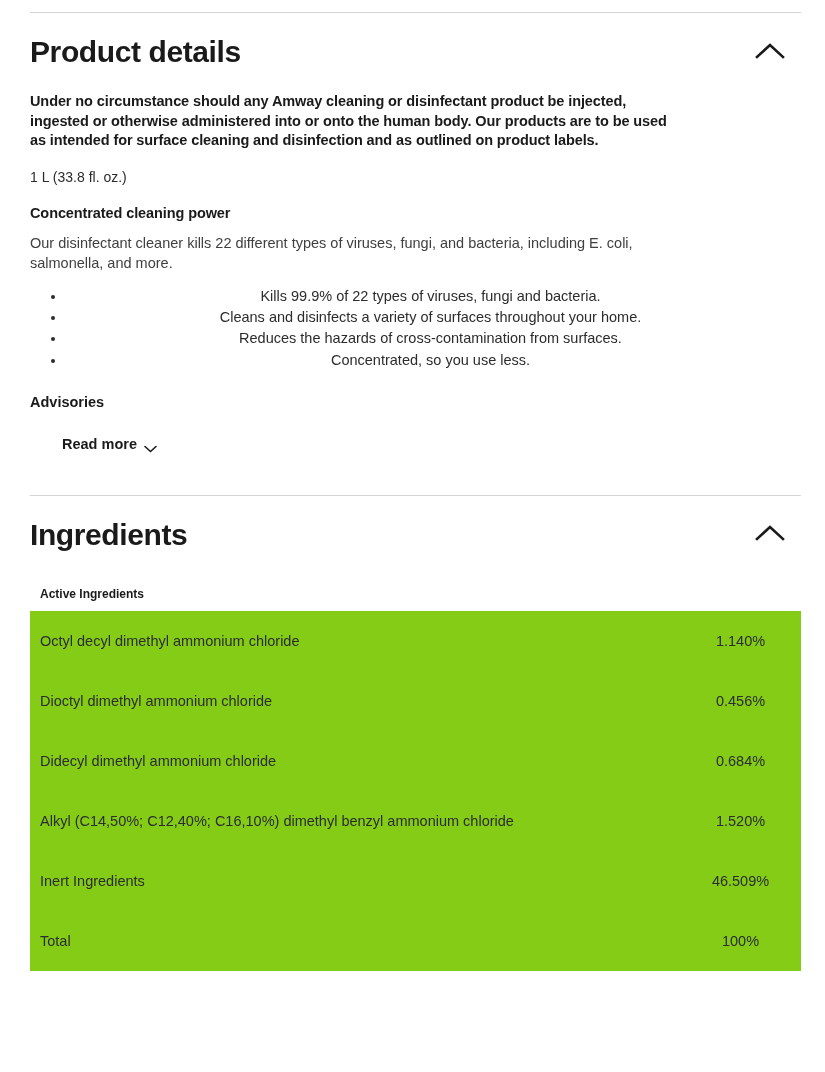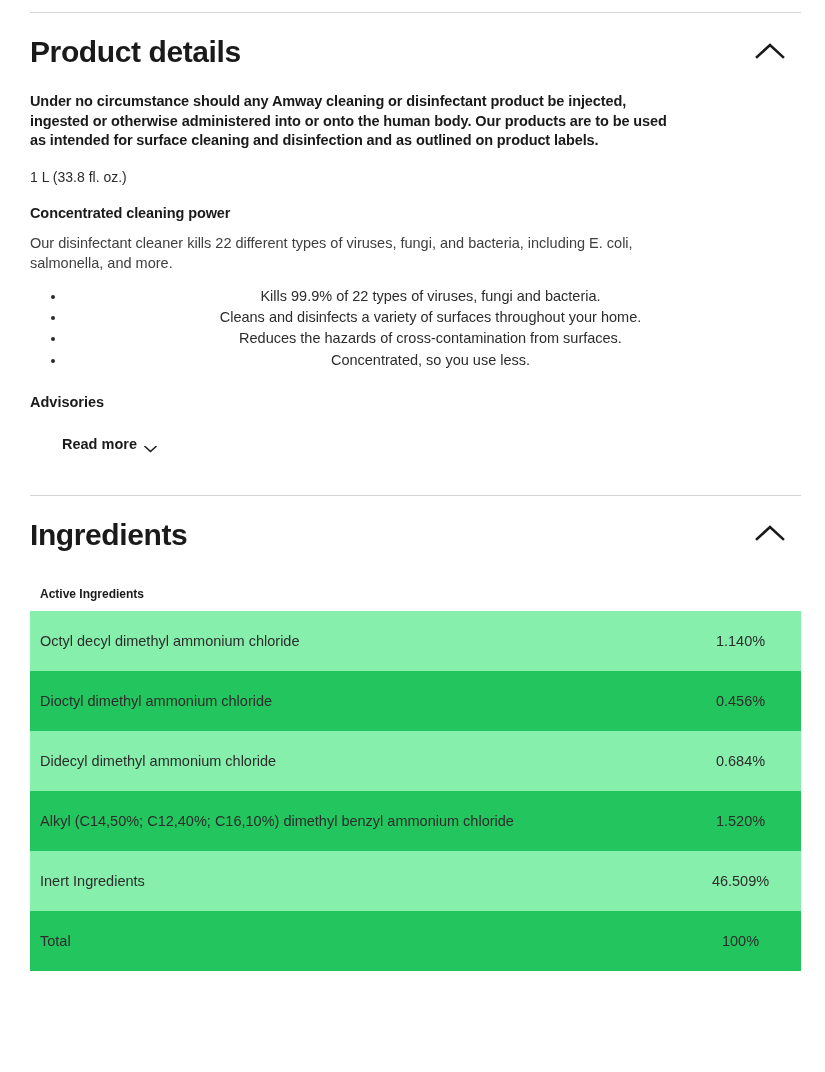--- a/index.html
+++ b/index.html
@@ -135,22 +135,22 @@
     table-layout: fixed;
   }
   table.ingredients td {
     font-size: 14.5px;
     color: #2c2c2c;
     padding: 22px 10px 22px 10px;
     vertical-align: middle;
   }
   table.ingredients td.name { width: 660px; }
   table.ingredients td.pct { width: 111px; text-align: center; padding-left: 0; }
-  tr.shaded td { background: #86efac; }
-  tr.plain td { background: #22c55e; }
+  tr.shaded td { background: #84cc16; }
+  tr.plain td { background: #84cc16; }
 </style>
 </head>
 <body>
 
 <div class="page">
 
   <div class="section-top-rule">
     <div class="divider"></div>
   </div>
 

